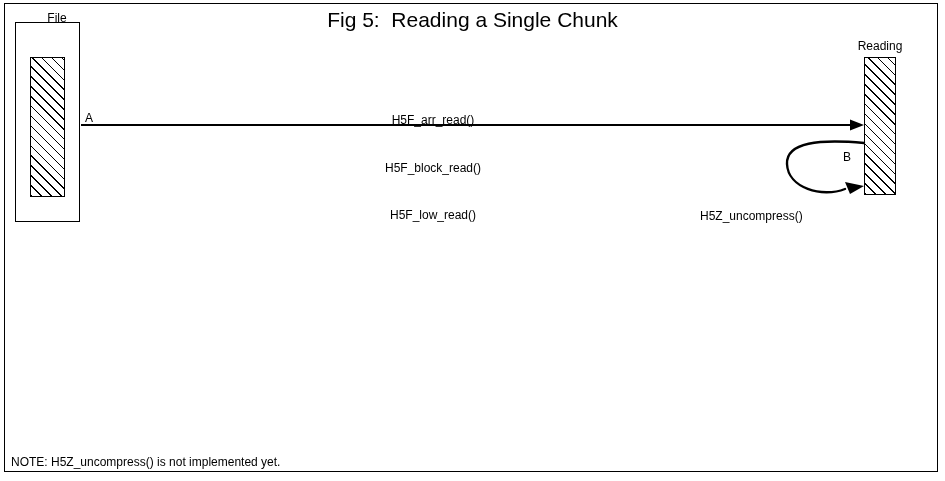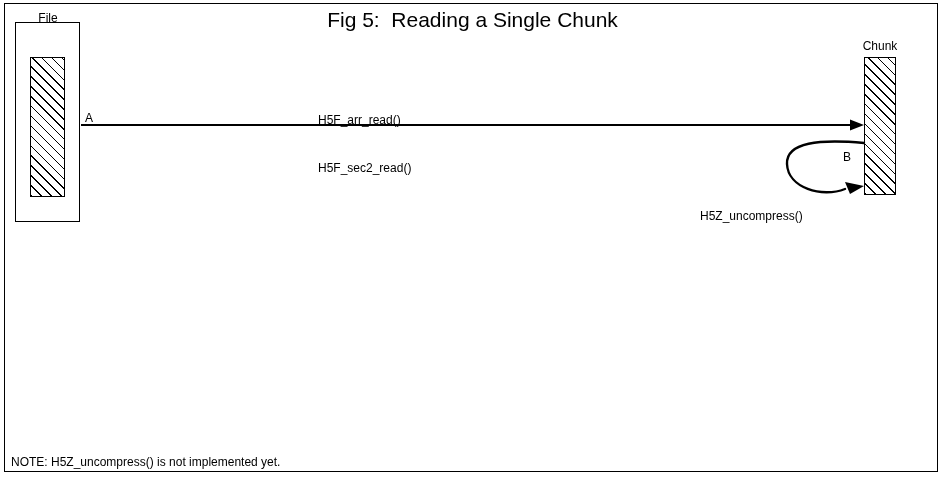--- a/index.html
+++ b/index.html
@@ -37,21 +37,21 @@
     width: 945px;
     text-align: center;
     font-size: 21px;
     line-height: 24px;
     letter-spacing: 0px;
     white-space: pre;
   }
   
   #file-label {
     position: absolute;
-    left: 15px;
+    left: 24px;
     top: 11px;
     width: 66px;
     text-align: center;
     font-size: 12px;
     line-height: 14px;
   }
   #file-box {
     position: absolute;
     left: 15px;
     top: 22px;
@@ -113,20 +113,21 @@
     top: 150px;
     font-size: 12px;
     line-height: 14px;
   }
   
   #callstack {
     position: absolute;
     left: 318px;
     top: 81px;
     width: 230px;
+    text-align: center;
     font-size: 12px;
     line-height: 15.9px;
     white-space: pre;
   }
   #callstack div { height: 15.9px; }
   
   #uncompress-label {
     position: absolute;
     left: 700px;
     top: 209px;
@@ -161,31 +162,32 @@
   <div id="page-border"></div>
 
   <div id="title">Fig 5:  Reading a Single Chunk</div>
 
   <div id="file-label">File</div>
 
   <div id="file-box"></div>
 
   <div id="file-chunk" class="hatch"></div>
 
-  <div id="buffer-label">Chunk</div>
+  <div id="buffer-label">Reading</div>
 
   <div id="buffer-box" class="hatch"></div>
 
   <div id="label-a">A</div>
 
   <div id="label-b">B</div>
 
   <div id="callstack">
     <div>H5F_arr_read()</div>
-    <div>H5F_sec2_read()</div>
+    <div>H5F_block_read()</div>
+    <div>H5F_low_read()</div>
   </div>
 
   <div id="uncompress-label">H5Z_uncompress()</div>
 
   <div id="note">NOTE: H5Z_uncompress() is not implemented yet.</div>
 
   <svg id="arrows" viewBox="0 0 945 481">
 
     <g>
       <line x1="81" y1="125" x2="858" y2="125" stroke="#000000" stroke-width="2"></line>

